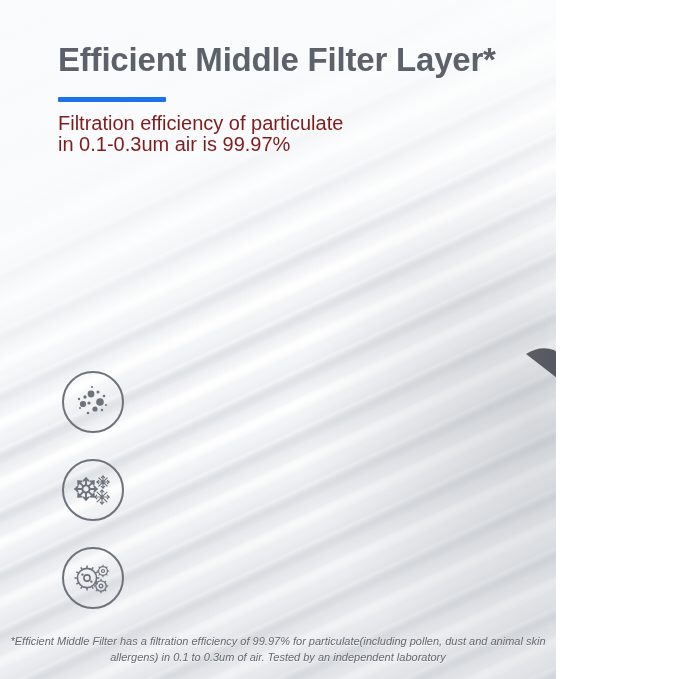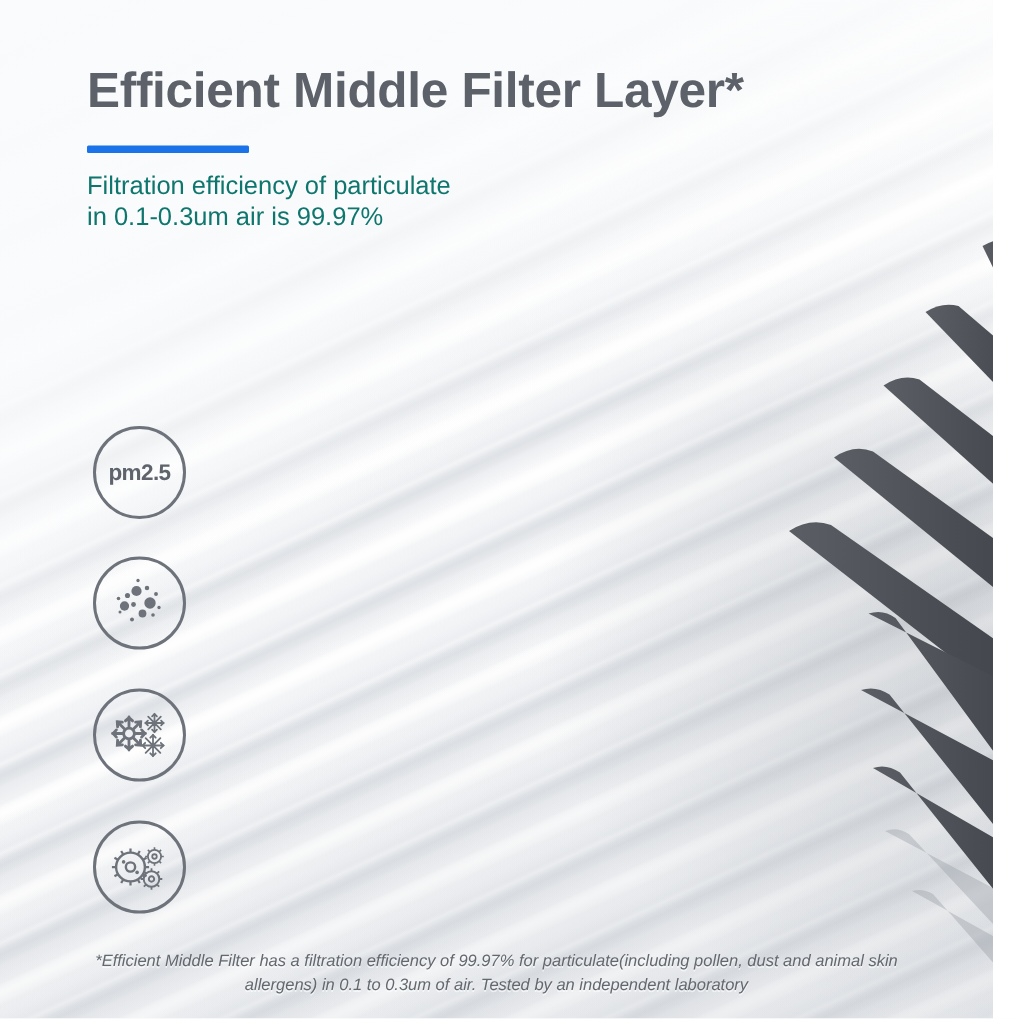--- a/index.html
+++ b/index.html
@@ -2,21 +2,21 @@
 <html><head>
 <meta charset="utf-8">
 <style>
   html, body {
     margin: 0;
     padding: 0;
     background: #ffffff;
   }
   #stage {
     position: relative;
-    width: 662px;
+    width: 556px;
     height: 679px;
     overflow: hidden;
     background: #f7f8f9;
     font-family: "Liberation Sans", sans-serif;
     -webkit-font-smoothing: antialiased;
   }
 
   
   .bg-layer {
     position: absolute;
@@ -94,23 +94,23 @@
     top: 97px;
     width: 108px;
     height: 5px;
     background: #1a73e8;
     border-radius: 1px;
   }
   .subtitle {
     position: absolute;
     left: 58px;
     top: 113px;
-    font-size: 17px;
+    font-size: 20px;
     line-height: 21px;
-    color: #0f766e;
+    color: #7f1d1d;
     white-space: pre-line;
   }
 
   
   .badge {
     position: absolute;
     width: 62px;
     height: 62px;
     border-radius: 50%;
     border: 2px solid #6e737b;
@@ -183,23 +183,20 @@
       <path d="M606 556 q-8 -5 -16 -2 L700 612 l0 22 q-14 2 -24 -3 Z"></path>
       <path d="M622 596 q-7 -4 -14 -2 L700 645 l0 18 q-12 2 -21 -2 Z"></path>
     </g>
   </svg>
 
   <div class="headline">Efficient Middle Filter Layer*</div>
   <div class="rule"></div>
   <div class="subtitle">Filtration efficiency of particulate
 in 0.1-0.3um air is 99.97%</div>
 
-  <div class="badge badge-pm25">
-    <span class="pm-label">pm2.5</span>
-  </div>
 
   <div class="badge badge-dust">
     <svg width="44" height="44" viewBox="0 0 44 44" aria-hidden="true">
       <g fill="#6e737b">
         <circle cx="20" cy="14" r="3.4"></circle>
         <circle cx="29" cy="22" r="3.8"></circle>
         <circle cx="12" cy="24" r="3.1"></circle>
         <circle cx="24" cy="29" r="2.6"></circle>
         <circle cx="14" cy="17" r="1.7"></circle>
         <circle cx="27" cy="12" r="1.5"></circle>

